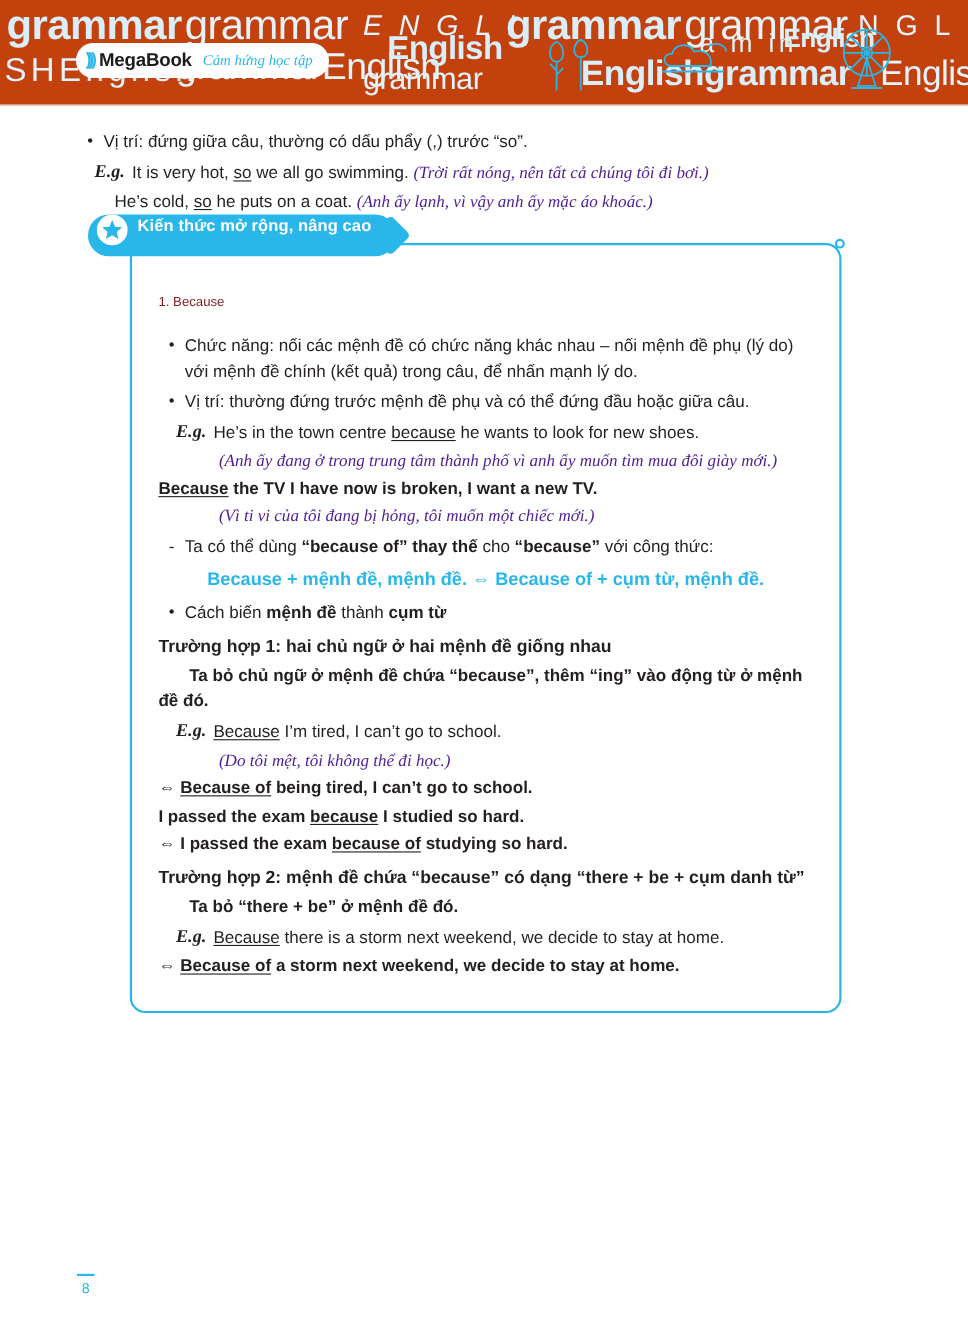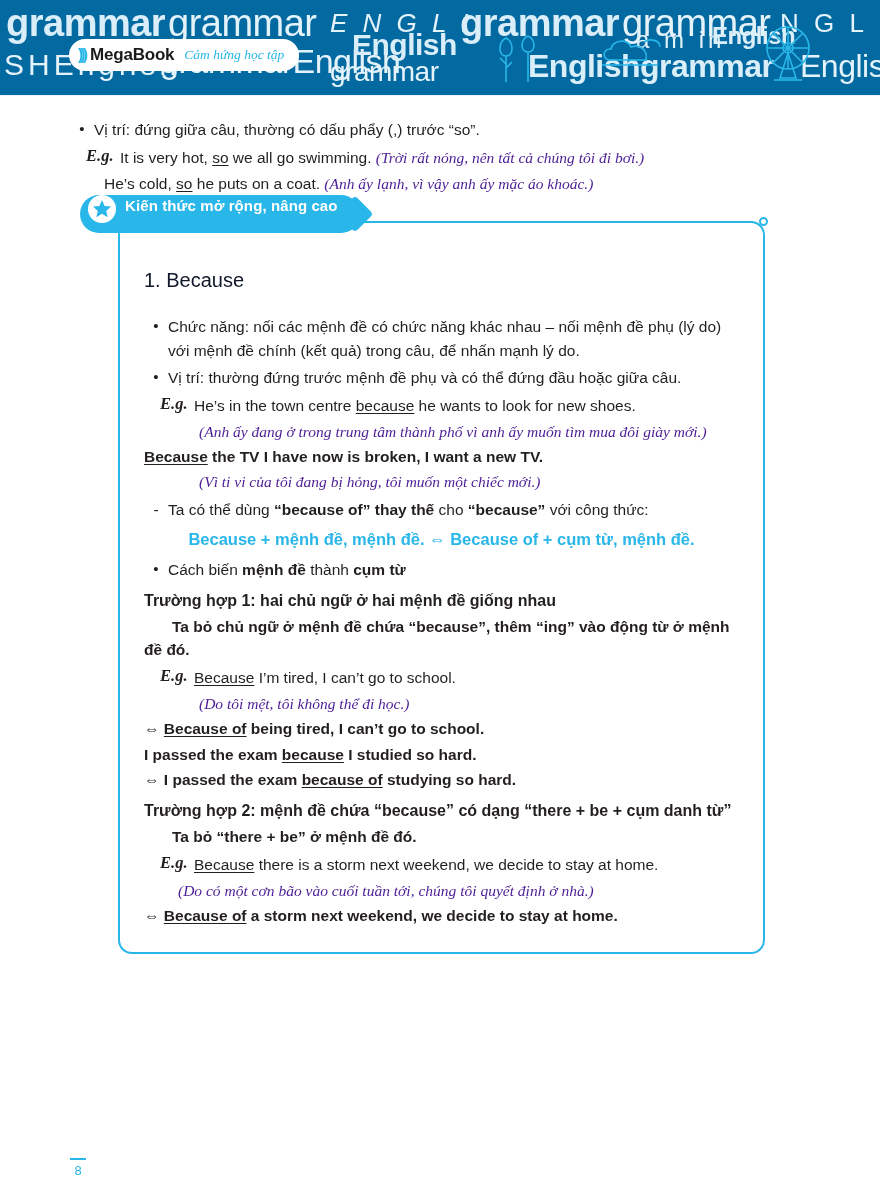--- a/index.html
+++ b/index.html
@@ -12,21 +12,21 @@
     color: #231f20;
     position: relative;
     overflow: hidden;
   }
 
   
   .header {
     position: relative;
     height: 96px;
     width: 880px;
-    background: #0369a1;
+    background: #c2410c;
     overflow: hidden;
     border-bottom: 1px solid #e9f6fc;
   }
   .header-bg {
     position: absolute;
     inset: 0;
     overflow: hidden;
     pointer-events: none;
   }
   .ghost-word {
@@ -183,21 +183,21 @@
     position: absolute;
     right: -5px;
     top: -6px;
     width: 9px; height: 9px;
     border: 2px solid #29b6e8;
     border-radius: 50%;
     background: #ffffff;
   }
 
   .cyan { color: #29b6e8; }
-  .heading-num { color: #0f172a; font-size: 20px; margin: 8px 0 20px 0; }
+  .heading-num { color: #7f1d1d; font-size: 12px; margin: 8px 0 20px 0; }
   .intro { font-weight: 700; font-size: 16px; margin-bottom: 4px; }
 
   .formula {
     text-align: center;
     color: #29b6e8;
     font-weight: 700;
     font-size: 16.5px;
     margin: 6px 0 6px 0;
   }
   .case-head {
@@ -385,21 +385,20 @@
     <div class="case-head">Trường hợp 2: mệnh đề chứa “because” có dạng “there + be + cụm danh từ”</div>
     <div class="para tab-indent">Ta bỏ “there + be” ở mệnh đề đó.</div>
 
     <div class="eg-row">
       <span class="eg-label">E.g.</span>
       <span class="eg-body">
         <span class="ul">Because</span><span> there is a storm next weekend, we decide to stay at home.</span>
       </span>
     </div>
 
-    <div class="indent-1 viet-italic">(Do có một cơn bão vào cuối tuần tới, chúng tôi quyết định ở nhà.)</div>
 
     <div class="indent-2 para">
       <span>⇔ </span><span class="ul">Because of</span><span> a storm next weekend, we decide to stay at home.</span>
     </div>
 
   </div>
 </div>
 
 <div class="page-number">8</div>
 

